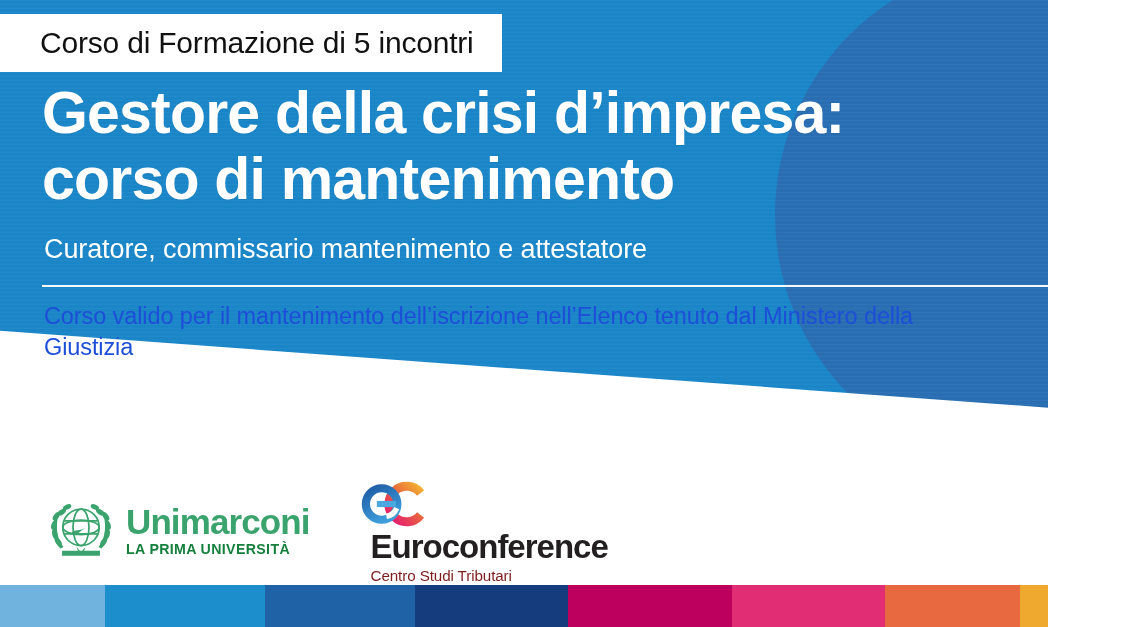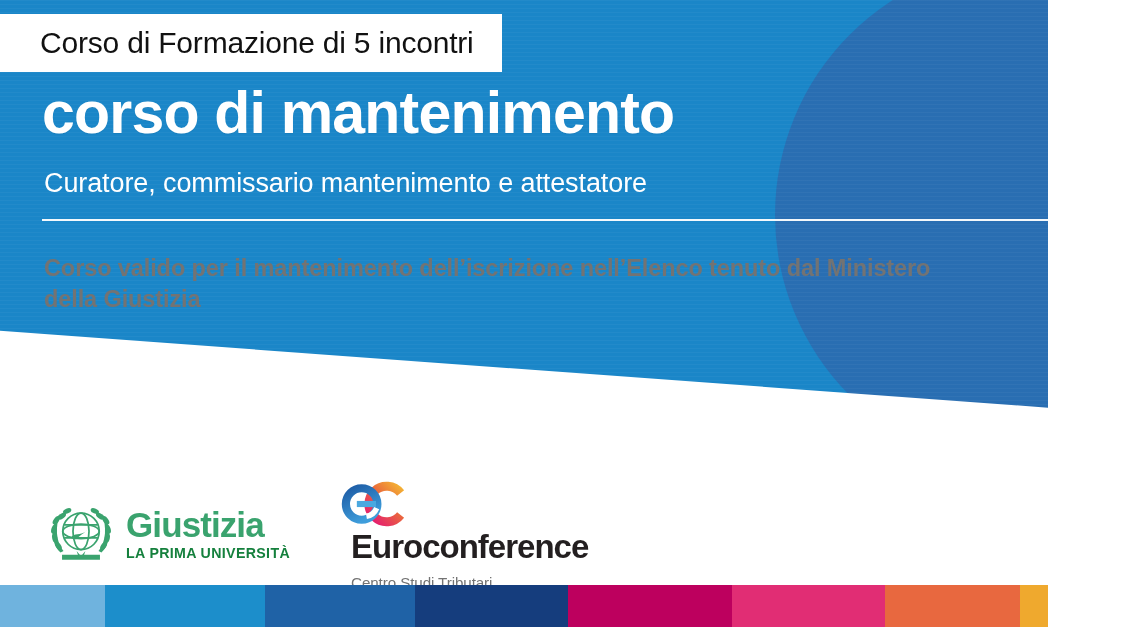--- a/index.html
+++ b/index.html
@@ -126,26 +126,26 @@
 
   .rule {
     margin: 20px 0 0 0;
     height: 2px;
     width: 1043px;
     background: #ffffff;
     opacity: 0.95;
   }
 
   .note {
-    color: #737373;
+    color: #1d4ed8;
     font-size: 23.5px;
-    font-weight: 700;
+    font-weight: 400;
     line-height: 1.33;
     letter-spacing: -0.1px;
-    margin: 32px 0 0 2px;
+    margin: 14px 0 0 2px;
     max-width: 930px;
   }
 
   
   .logos {
     position: absolute;
     left: 44px;
     top: 478px;
     display: flex;
     align-items: center;
@@ -188,23 +188,23 @@
   .ec-name {
     font-size: 33px;
     font-weight: 700;
     color: #231f20;
     letter-spacing: -1px;
     line-height: 1;
   }
   .ec-tag {
     font-size: 15.2px;
     font-weight: 400;
-    color: #737373;
+    color: #7f1d1d;
     letter-spacing: -0.1px;
-    margin-top: 11px;
+    margin-top: 4px;
   }
 
   
   .colorbar {
     position: absolute;
     left: 0;
     bottom: 0;
     width: 1125px;
     height: 42px;
     display: flex;
@@ -223,20 +223,21 @@
   </div>
 
   <div class="white-wedge"></div>
 
   <div class="kicker-badge">
     <span class="kicker-text">Corso di Formazione di 5 incontri</span>
   </div>
 
   <div class="content">
     <h1 class="headline">
+      <span class="l1">Gestore della crisi d’impresa:</span>
       <span class="l2">corso di mantenimento</span>
     </h1>
     <div class="subhead">Curatore, commissario mantenimento e attestatore</div>
     <div class="rule"></div>
     <div class="note">Corso valido per il mantenimento dell’iscrizione nell’Elenco tenuto dal Ministero della Giustizia</div>
   </div>
 
   <div class="logos">
 
     <div class="logo-unimarconi">
@@ -270,21 +271,21 @@
           <ellipse cx="76" cy="22" rx="6.2" ry="3.5" transform="rotate(38 76 22)"></ellipse>
           <ellipse cx="69" cy="15" rx="6" ry="3.4" transform="rotate(22 69 15)"></ellipse>
         </g>
 
         <g fill="#3aa36e">
           <path d="M24 75 H76 V82 H24 Z"></path>
           <path d="M44 70 L50 77 L56 70 L53 79 L47 79 Z"></path>
         </g>
       </svg>
       <div class="uni-words">
-        <div class="uni-name">Giustizia</div>
+        <div class="uni-name">Unimarconi</div>
         <div class="uni-tag1">LA PRIMA UNIVERSITÀ</div>
       </div>
     </div>
 
     <div class="logo-euroconference">
       <svg class="ec-mark" viewBox="0 0 104 76">
         <defs>
           <linearGradient id="cGrad" x1="1" y1="0" x2="0.15" y2="1">
             <stop offset="0%" stop-color="#f4b233"></stop>
             <stop offset="45%" stop-color="#ea6a3c"></stop>

